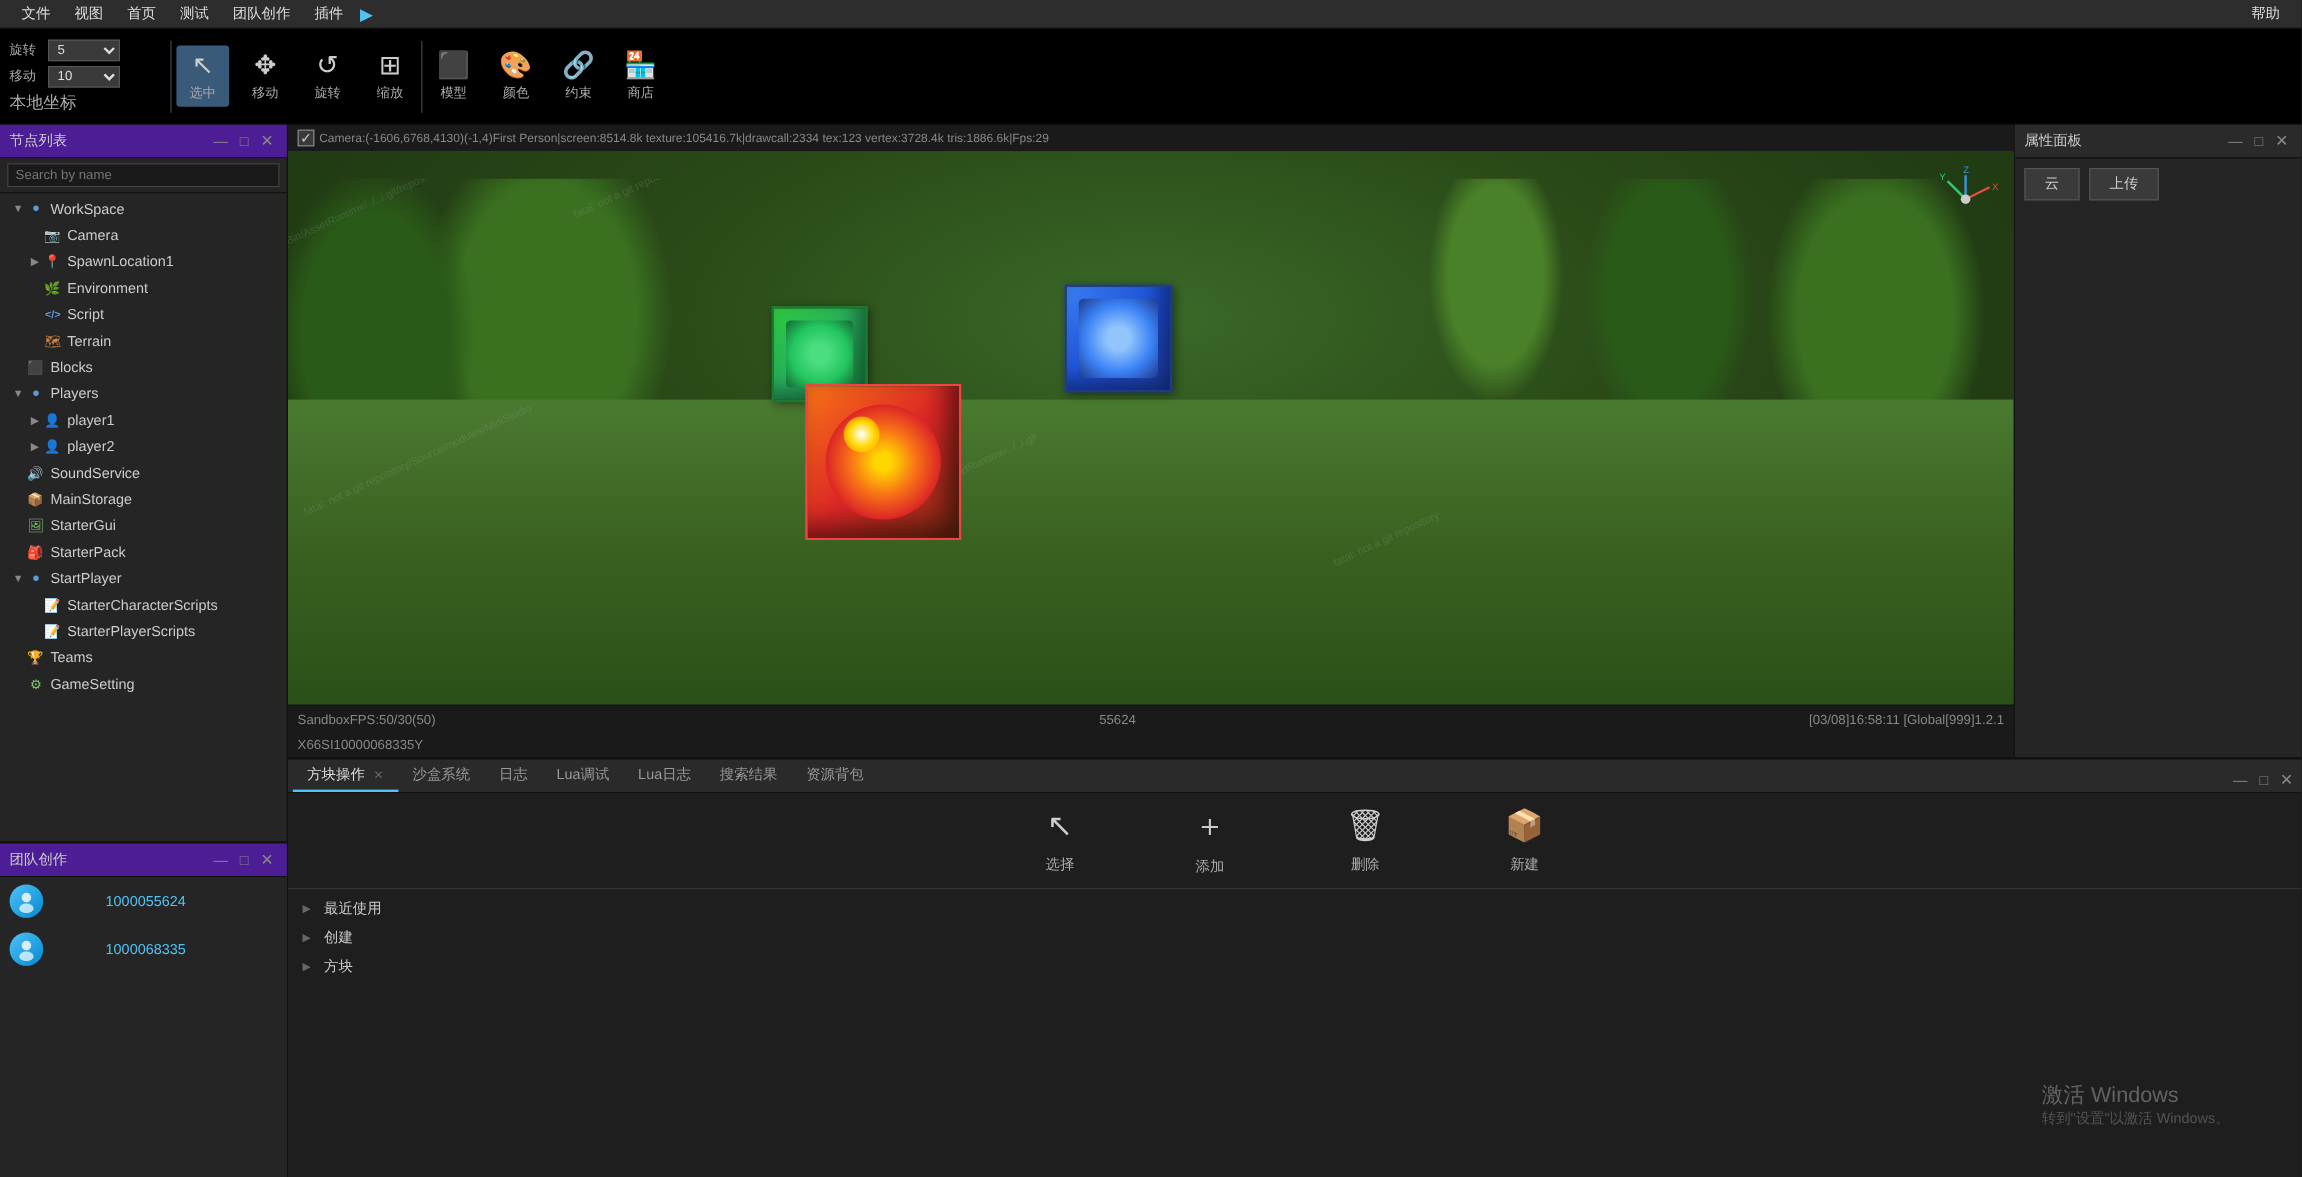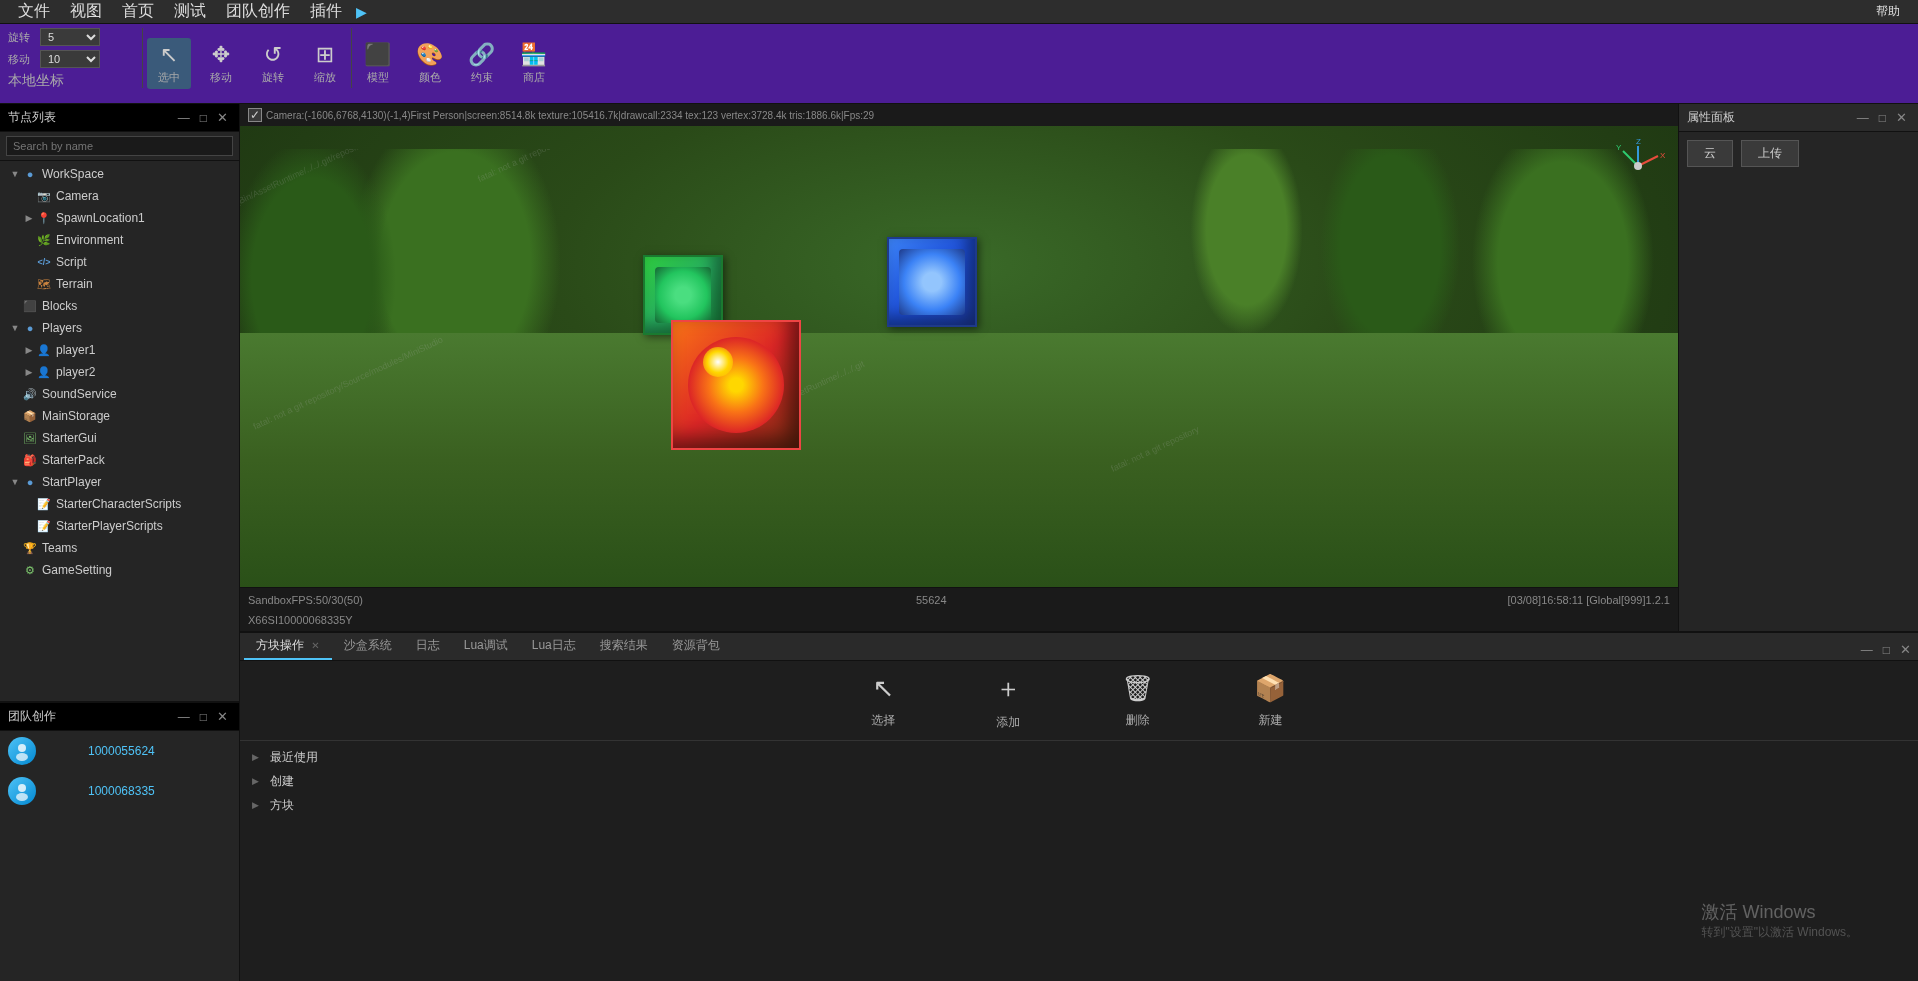--- a/index.html
+++ b/index.html
@@ -19,40 +19,41 @@
       background: #2d2d2d;
       display: flex;
       align-items: center;
       padding: 0 8px;
       border-bottom: 1px solid #111;
     }
     .top-menu-item {
       padding: 2px 10px;
       color: #ddd;
       cursor: pointer;
-      font-size: 16px;
+      font-size: 12px;
     }
     .top-menu-play {
       color: #4fc3f7;
       font-size: 14px;
       margin-left: 4px;
       cursor: pointer;
     }
     .top-menu-help {
       margin-left: auto;
       color: #ddd;
       padding: 2px 10px;
       cursor: pointer;
     }
 
     
     .toolbar {
       height: 80px;
-      background: #4c1d95;
-      display: flex;
+      background: #000000;
+      display: flex;
+      align-items: center;
       padding: 4px 8px;
       border-bottom: 1px solid #111;
     }
     .toolbar-controls {
       display: flex;
       flex-direction: column;
       gap: 4px;
       min-width: 130px;
     }
     .toolbar-row {
@@ -110,21 +111,21 @@
       width: 240px;
       background: #252525;
       display: flex;
       flex-direction: column;
       border-right: 1px solid #111;
     }
 
     
     .panel-header {
       height: 28px;
-      background: #000000;
+      background: #4c1d95;
       display: flex;
       align-items: center;
       padding: 0 8px;
       border-bottom: 1px solid #111;
       justify-content: space-between;
     }
     .panel-title {
       font-size: 12px;
       color: #ccc;
     }

